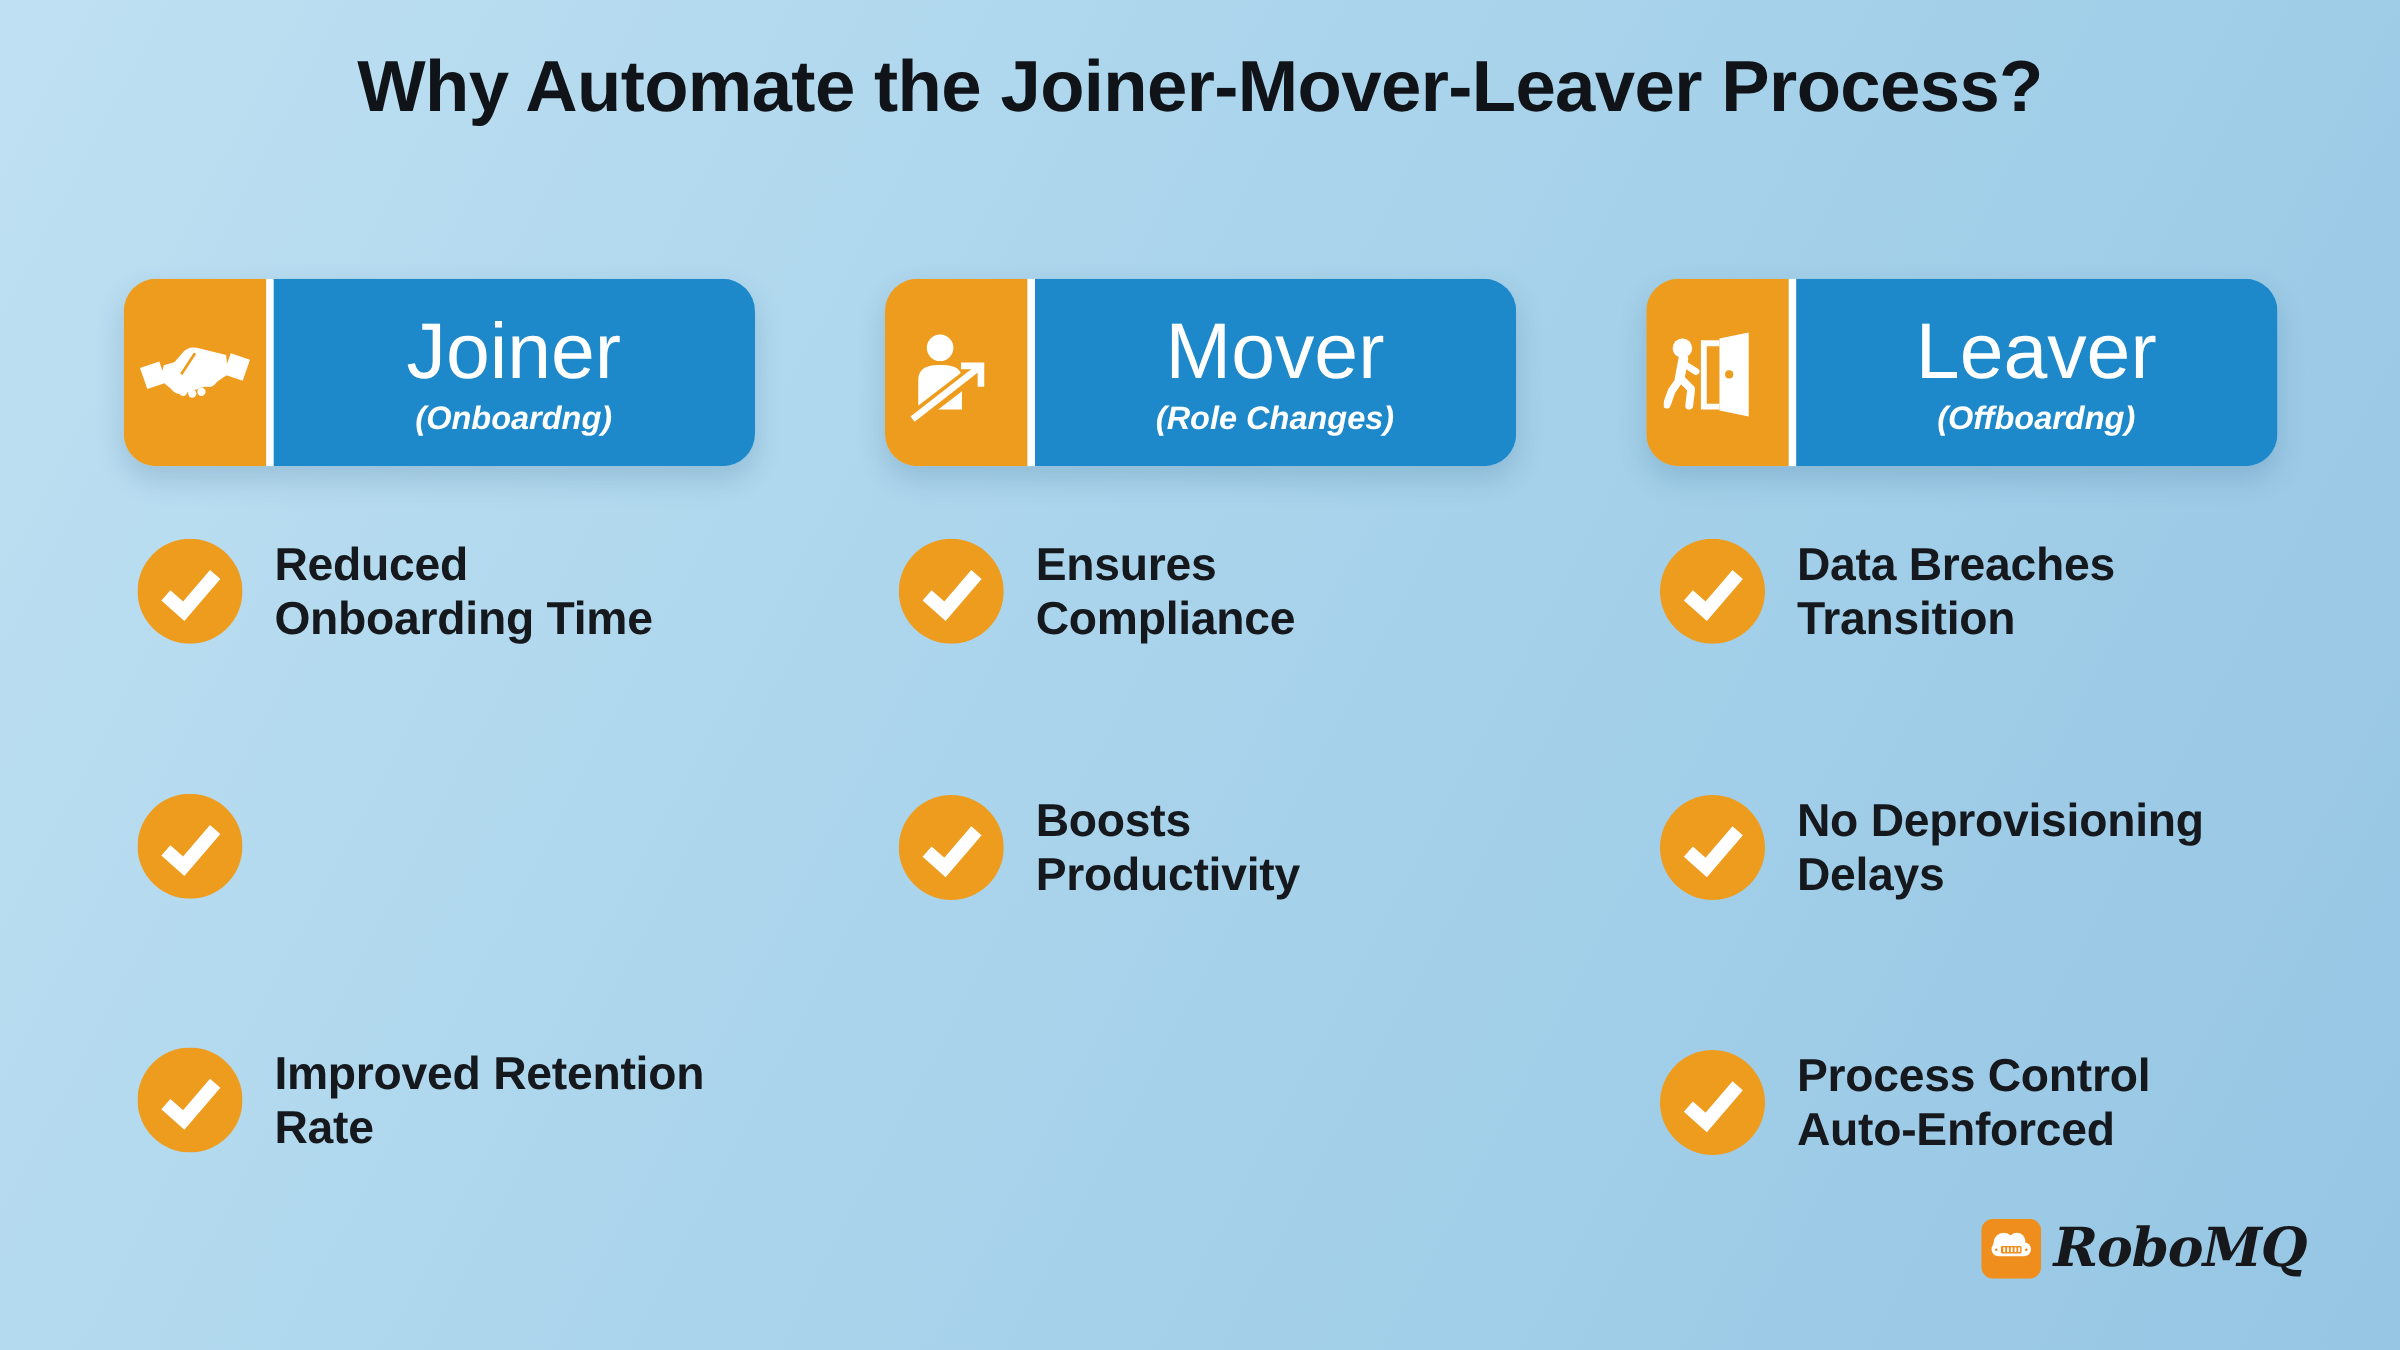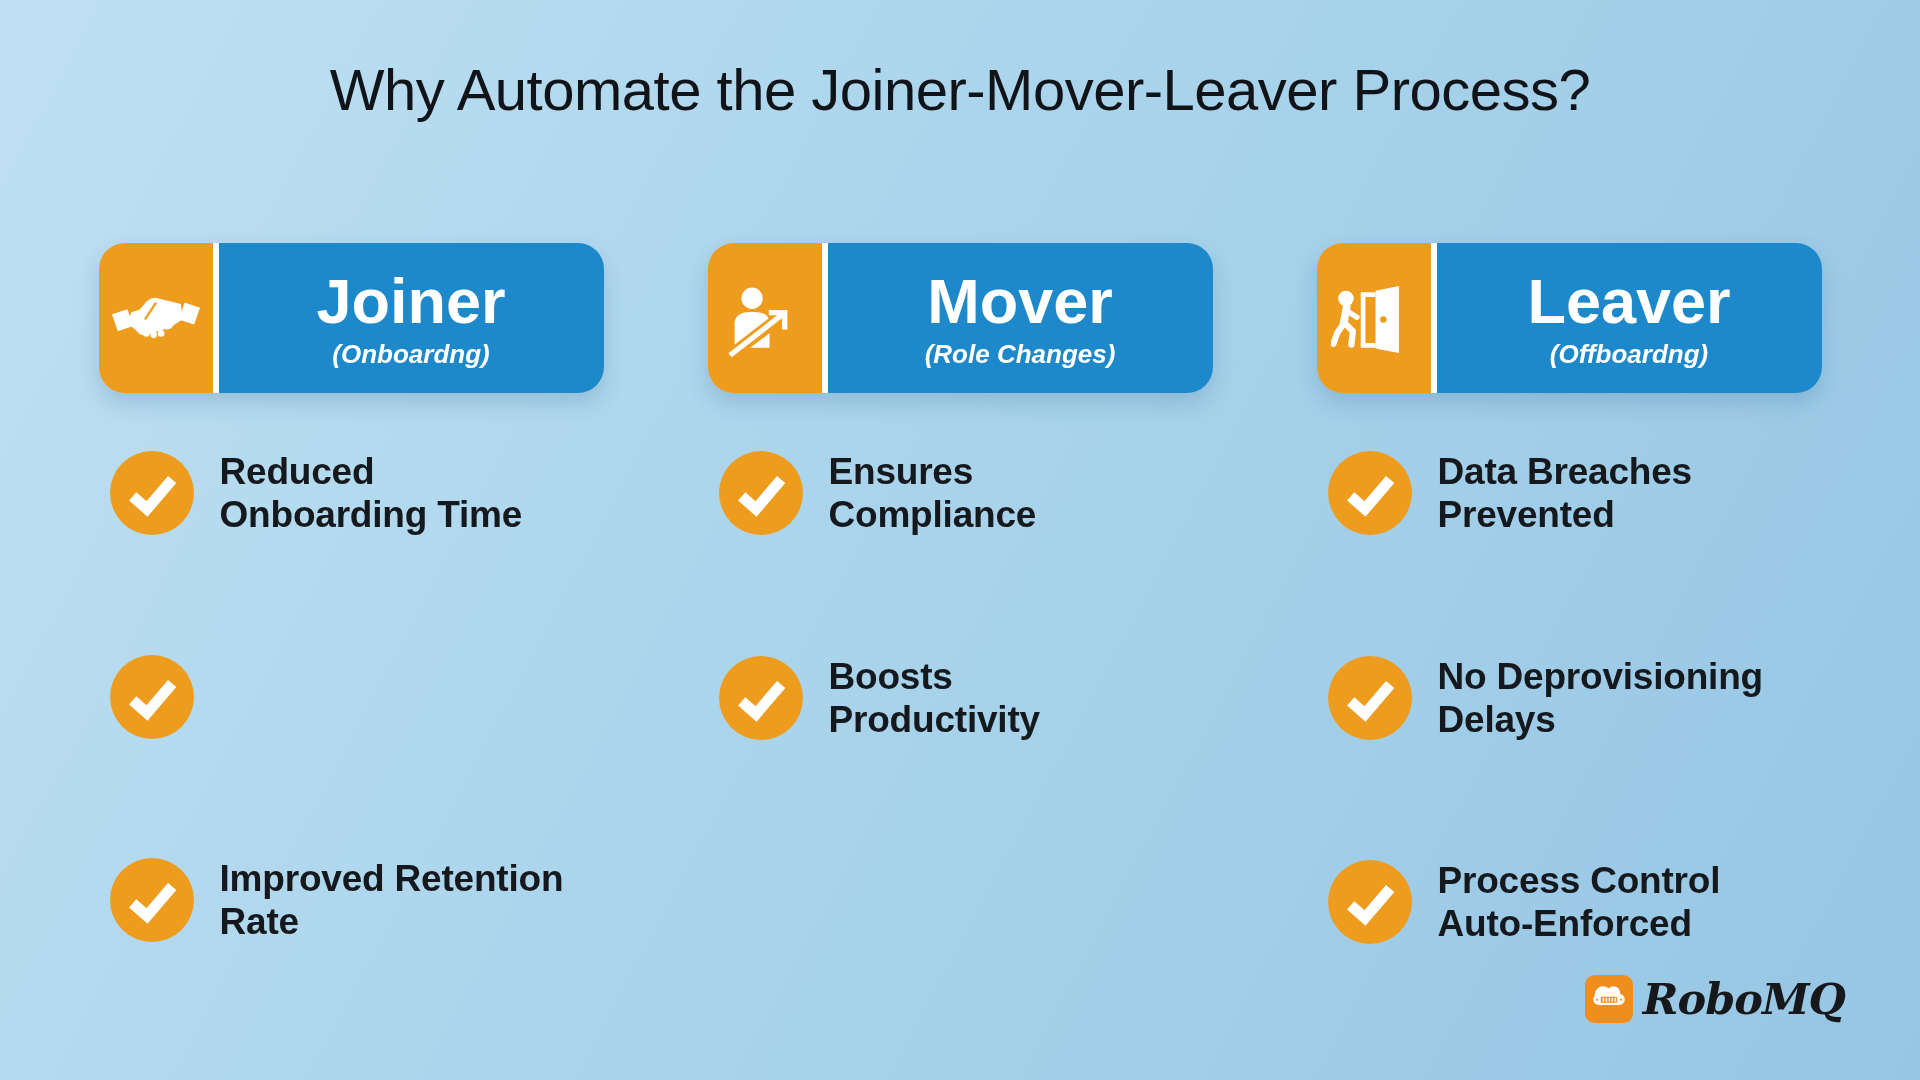--- a/index.html
+++ b/index.html
@@ -5,23 +5,23 @@
   html,body{margin:0;padding:0;}
   body{
     width:1920px;height:1080px;overflow:hidden;
     font-family:"Liberation Sans","DejaVu Sans",sans-serif;
   }
   .canvas{
     position:relative;width:1920px;height:1080px;
     background:linear-gradient(118deg,#bfe0f2 0%,#abd5ec 42%,#96c6e4 100%);
   }
   .page-title{
-    margin:0;padding-top:56px;
+    margin:0;padding-top:36px;
     text-align:center;
-    font-size:58px;font-weight:400;letter-spacing:-0.5px;
+    font-size:58px;font-weight:700;letter-spacing:-0.5px;
     color:#101419;
   }
   .columns{
     display:flex;justify-content:center;gap:104px;
     margin-top:120px;
   }
   .column{width:505px;}
   .card{
     height:150px;border-radius:26px;display:flex;overflow:hidden;
     box-shadow:0 10px 22px rgba(35,85,125,0.20);
@@ -29,21 +29,21 @@
   .card-icon{
     width:114px;flex:0 0 114px;background:#EE9C1E;
     display:flex;align-items:center;justify-content:center;
   }
   .card-divider{width:6px;flex:0 0 6px;background:#ffffff;}
   .card-label{
     flex:1;background:#1E89CA;color:#ffffff;
     display:flex;flex-direction:column;align-items:center;justify-content:center;
     line-height:1;
   }
-  .card-title{font-size:63px;font-weight:700;}
+  .card-title{font-size:63px;font-weight:400;}
   .card-subtitle{font-size:26px;font-style:italic;font-weight:600;margin-top:8px;}
   .items{
     list-style:none;margin:57px 0 0;padding:0;
     display:flex;flex-direction:column;gap:118px;
   }
   .item{display:flex;align-items:center;gap:26px;padding-left:11px;}
   .check{flex:0 0 84px;width:84px;height:84px;}
   .check svg{width:84px;height:84px;display:block;}
   .item-text{
     font-size:37px;font-weight:700;color:#15191d;line-height:1.17;
@@ -196,21 +196,21 @@
       <ul class="items">
         <li class="item">
           <span class="check">
             <svg viewBox="0 0 100 100">
                 <circle cx="50" cy="50" r="50" fill="#EE9C1E"></circle>
                 <polyline points="27,54 44,69 74,34" fill="none" stroke="#fff" stroke-width="13"></polyline>
               </svg>
           </span>
           <span class="item-text">
             <span>Data Breaches</span><br>
-            <span>Prevented</span>
+            <span>Transition</span>
           </span>
         </li>
         <li class="item">
           <span class="check">
             <svg viewBox="0 0 100 100">
                 <circle cx="50" cy="50" r="50" fill="#EE9C1E"></circle>
                 <polyline points="27,54 44,69 74,34" fill="none" stroke="#fff" stroke-width="13"></polyline>
               </svg>
           </span>
           <span class="item-text">

